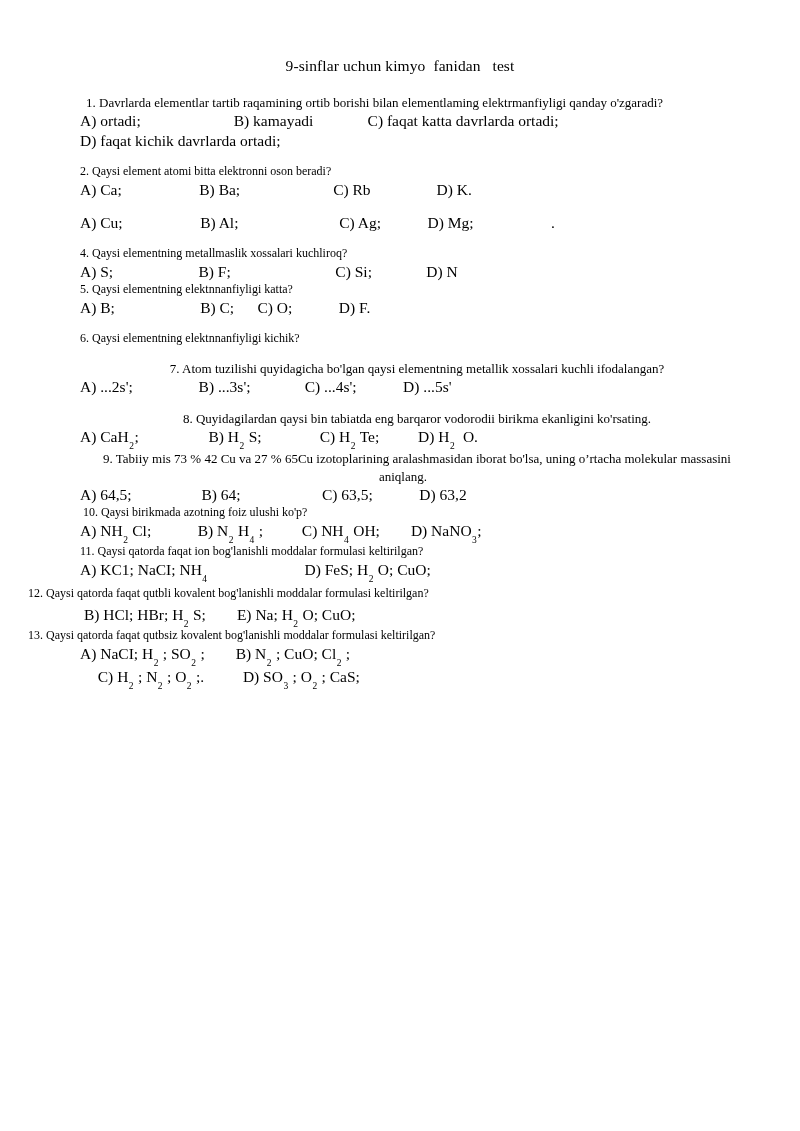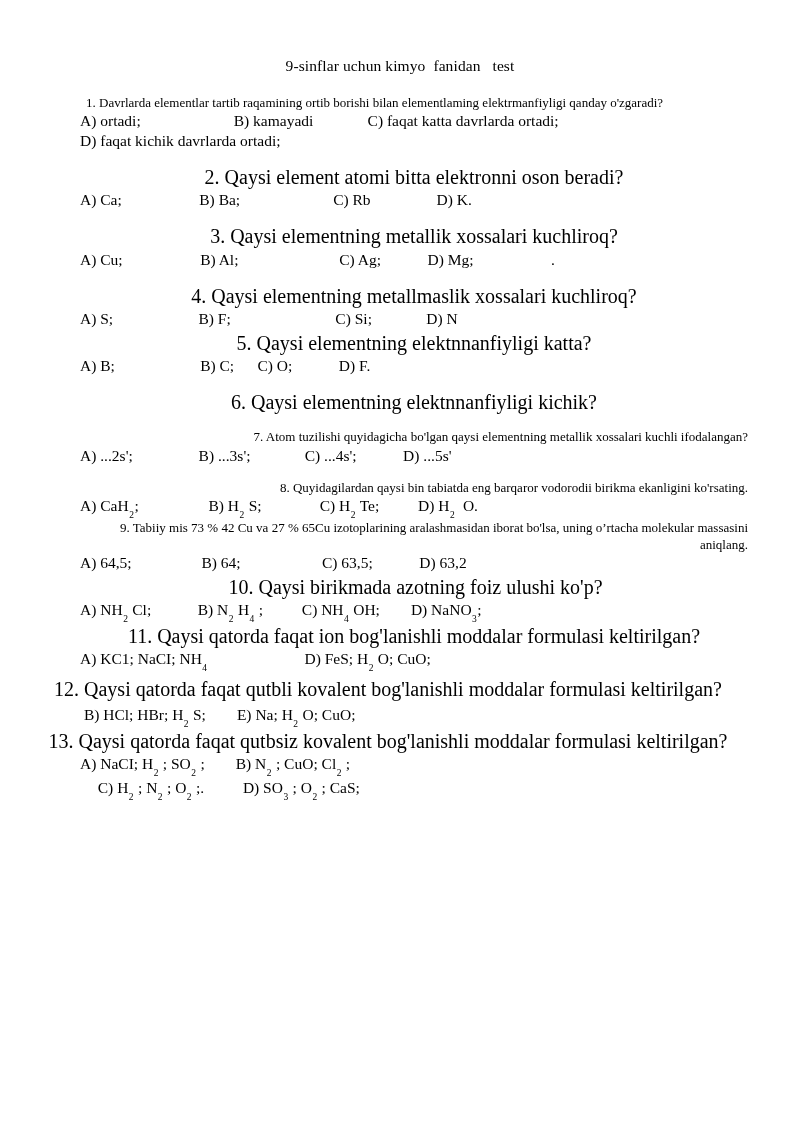--- a/index.html
+++ b/index.html
@@ -36,28 +36,27 @@
   }
   
   .qpara {
     text-align: justify;
     text-justify: inter-word;
     text-indent: 28px;
     font-size: 13px;
     line-height: 1.32;
   }
   .qpara.nojust {
-    text-align: right;
+    text-align: center;
   }
   
   .qline {
-    font-size: 20px;
+    font-size: 12px;
     line-height: 1.32;
     white-space: pre;
-    text-align: center;
   }
   .qline.ind1 { padding-left: 22px; }
   .qline.ind2 { padding-left: 25px; }
   .qline.negind { margin-left: -30px; }
 
   
   .arow {
     font-size: 15.5px;
     line-height: 1.30;
     white-space: pre;
@@ -92,21 +91,20 @@
     <div class="arow">A) ortadi;                        B) kamayadi              C) faqat katta davrlarda ortadi;</div>
     <div class="arow">D) faqat kichik davrlarda ortadi;</div>
 
     <div class="gap-md"></div>
 
     <div class="qline ind1">2. Qaysi element atomi bitta elektronni oson beradi?</div>
     <div class="arow">A) Ca;                    B) Ba;                        C) Rb                 D) K.</div>
 
     <div class="gap-md"></div>
 
-    <div class="qline ind1">3. Qaysi elementning metallik xossalari kuchliroq?</div>
     <div class="arow">A) Cu;                    B) Al;                          C) Ag;            D) Mg;                    .</div>
 
     <div class="gap-md"></div>
 
     <div class="qline ind1">4. Qaysi elementning metallmaslik xossalari kuchliroq?</div>
     <div class="arow">A) S;                      B) F;                           C) Si;              D) N</div>
 
     <div class="qline ind1">5. Qaysi elementning elektnnanfiyligi katta?</div>
     <div class="arow">A) B;                      B) C;      C) O;            D) F.</div>
 

